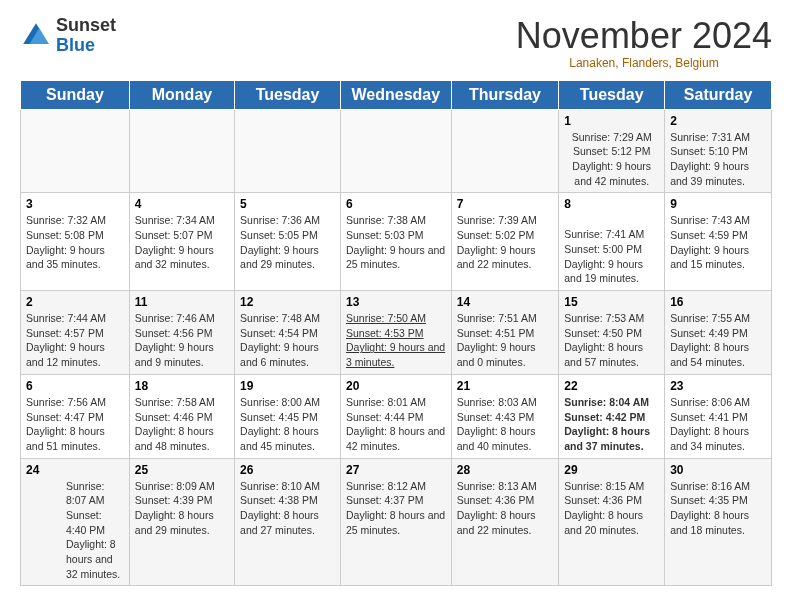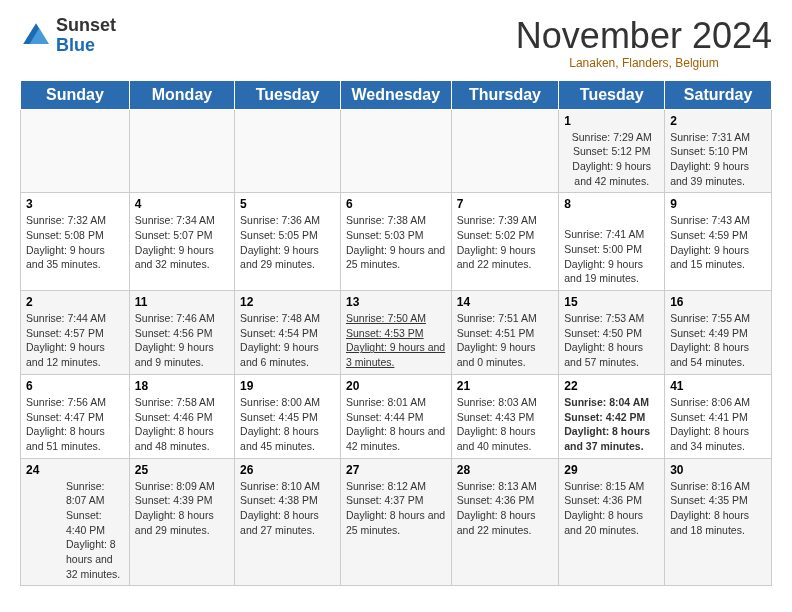--- a/index.html
+++ b/index.html
@@ -273,21 +273,21 @@
 Sunset: 4:43 PM
 Daylight: 8 hours and 40 minutes.</div>
           </td>
           <td>
             <div class="day-num">22</div>
             <div class="day-info" style="white-space: pre-line; font-weight: bold;">Sunrise: 8:04 AM
 Sunset: 4:42 PM
 Daylight: 8 hours and 37 minutes.</div>
           </td>
           <td>
-            <div class="day-num">41</div>
+            <div class="day-num">23</div>
             <div class="day-info" style="white-space: pre-line;">Sunrise: 8:06 AM
 Sunset: 4:41 PM
 Daylight: 8 hours and 34 minutes.</div>
           </td>
         </tr>
         <tr>
           <td>
             <div class="day-num">24</div>
             <div class="day-info" style="white-space: pre-line; margin-left: 40px;">Sunrise: 8:07 AM
 Sunset: 4:40 PM

